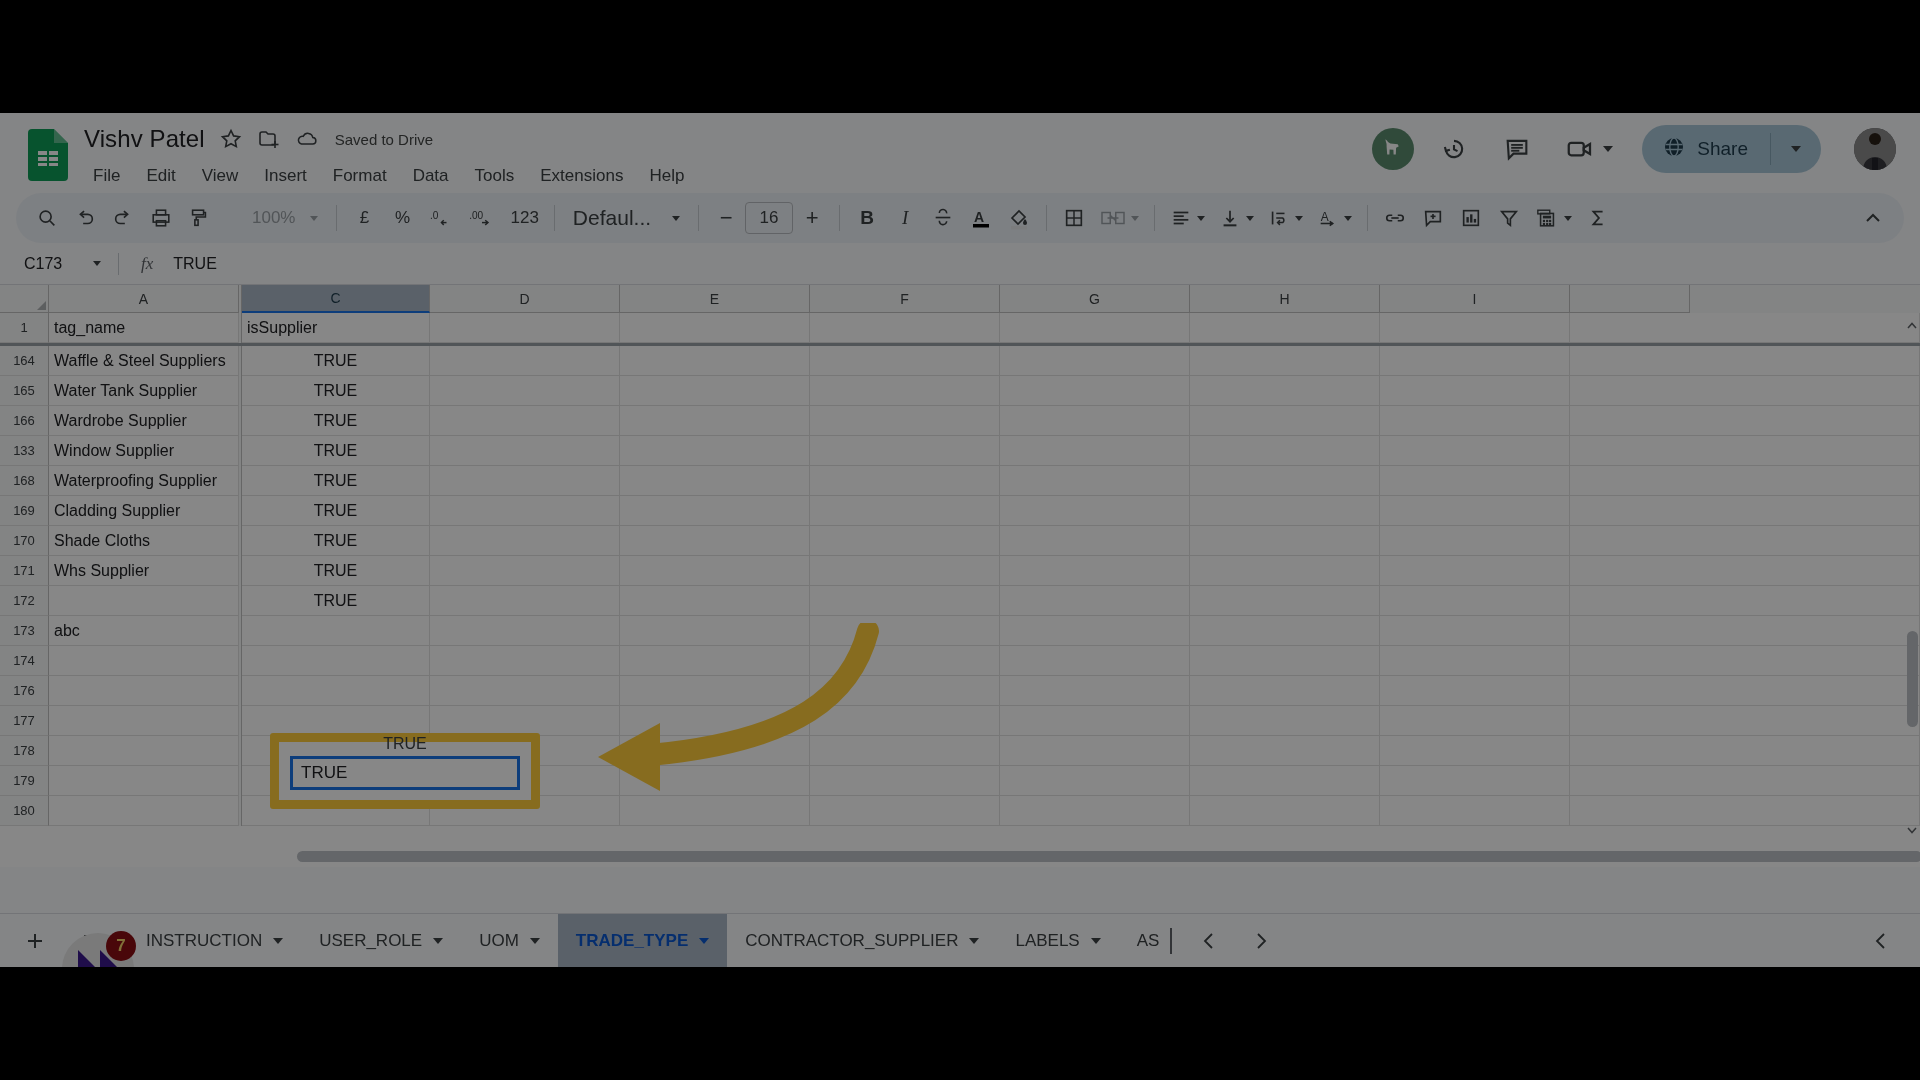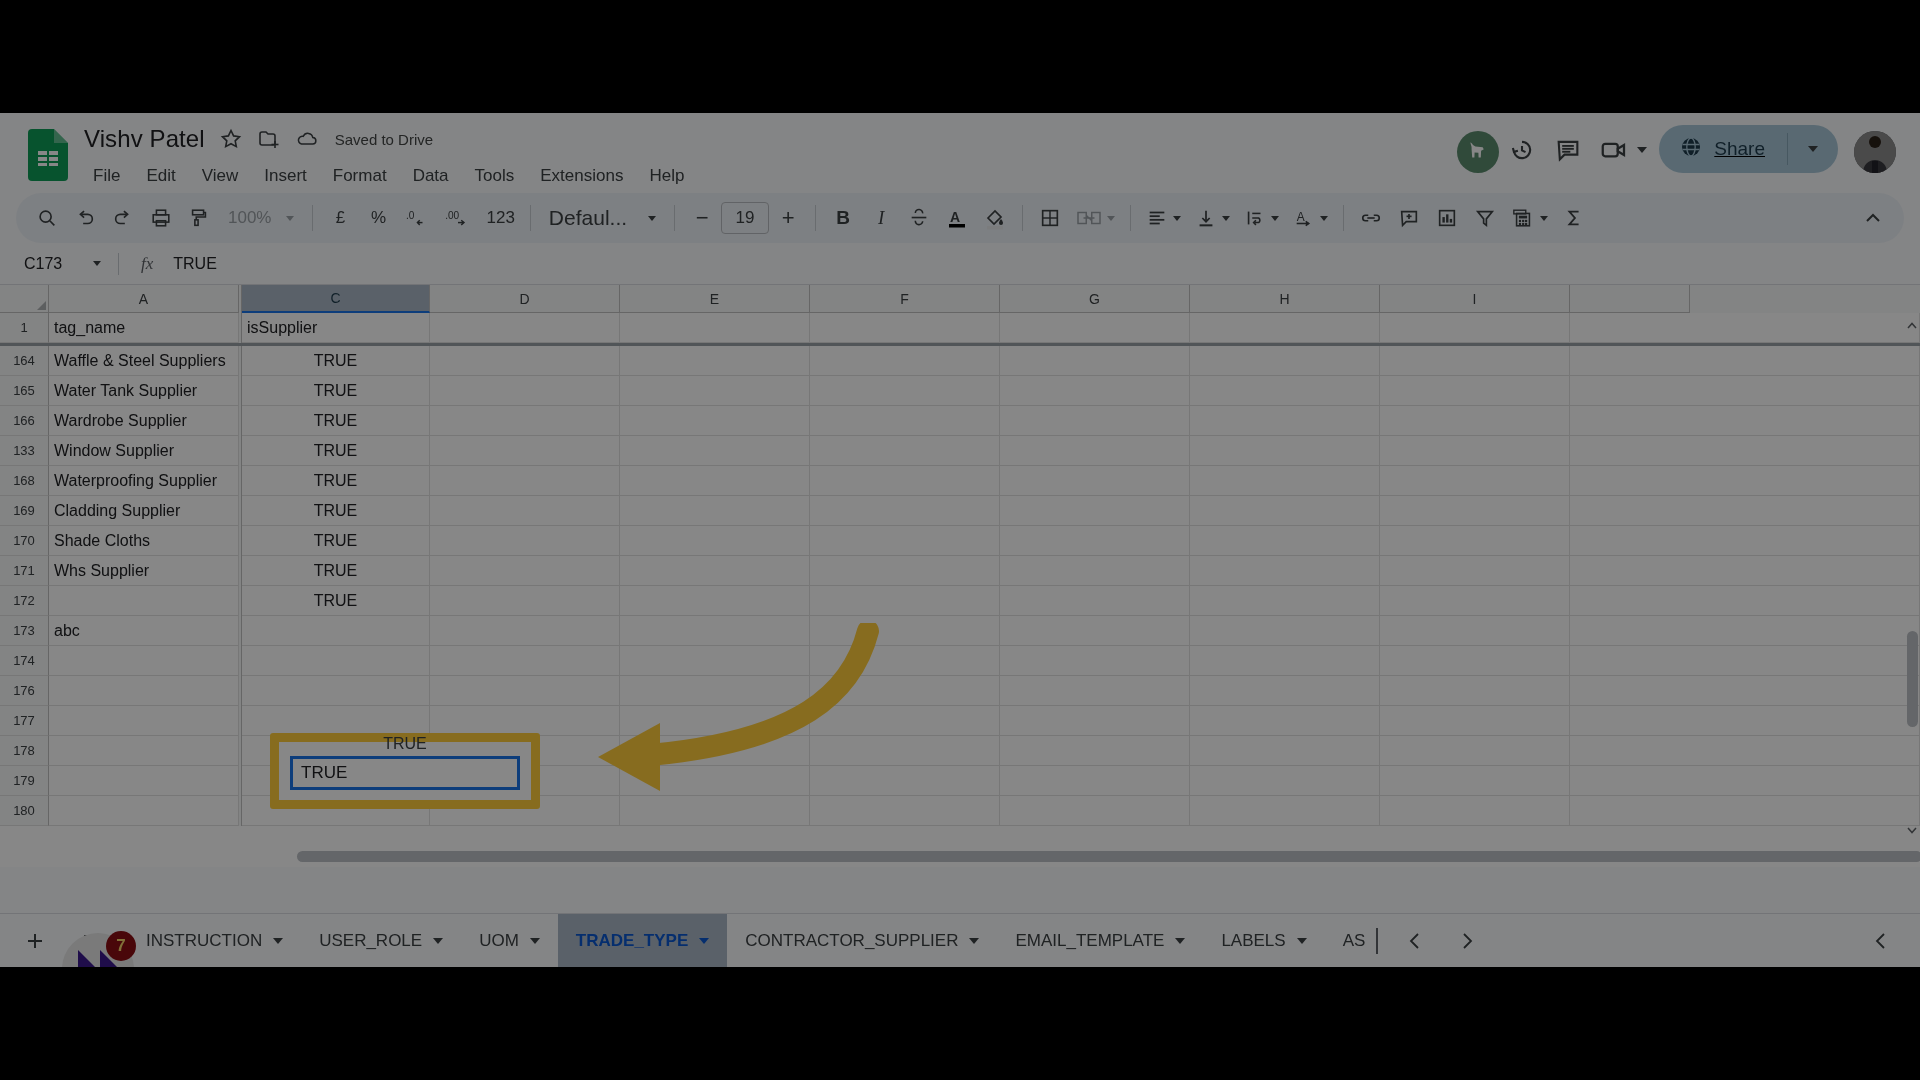--- a/index.html
+++ b/index.html
@@ -40,21 +40,21 @@
     position: absolute; left: 84px; top: 50px;
     display: flex; gap: 8px; text-align: right;
   }
   .menu-item {
     font-size: 17px; color: #3c4043;
     padding: 3px 9px; border-radius: 5px; cursor: pointer;
   }
 
   .header-right {
     position: absolute; right: 24px; top: 12px;
-    display: flex; align-items: flex-end; gap: 0; text-decoration: underline;
+    display: flex; align-items: center; gap: 17px;
   }
   .hr-btn {
     width: 46px; height: 46px; border-radius: 50%;
     display: flex; align-items: center; justify-content: center;
     cursor: pointer;
   }
   .avatar-green {
     width: 42px; height: 42px; border-radius: 50%;
     background: #5b8c6e; display: flex; align-items: center; justify-content: center;
   }
@@ -82,21 +82,21 @@
     display: flex; align-items: center; padding: 0 12px;
   }
   .tb {
     height: 38px; min-width: 38px; padding: 0 7px;
     display: flex; align-items: center; justify-content: center;
     border-radius: 5px; cursor: pointer; font-size: 17px; color: #3c4043;
   }
   .tb.dim { color: #9aa0a6; }
   .tb-sep { width: 1px; height: 26px; background: #c7ccd1; margin: 0 8px; }
   .zoom-box { display: flex; align-items: center; gap: 10px; padding: 0 10px; cursor: pointer; }
-  .zoom-txt { font-size: 17px; color: #9aa0a6; }
+  .zoom-txt { font-size: 17px; color: #9aa0a6; margin-left: 24px; }
   .font-box { display: flex; align-items: center; gap: 16px; padding: 0 10px; cursor: pointer; }
   .font-txt { font-size: 21px; color: #3c4043; }
   .size-field {
     width: 48px; height: 32px; border: 1px solid #b8bcc0; border-radius: 4px;
     display: flex; align-items: center; justify-content: center;
     font-size: 17px; color: #3c4043; background: transparent; cursor: text;
   }
   .tb-b { font-weight: 700; font-size: 19px; }
   .tb-i { font-style: italic; font-size: 19px; font-family: "Liberation Serif", serif; }
   .mini-caret { width: 0; height: 0; border-left: 4.5px solid transparent;
@@ -401,21 +401,21 @@
         </svg>
     </div>
     <div class="tb">123</div>
     <div class="tb-sep"></div>
     <div class="font-box">
       <span class="font-txt">Defaul...</span>
       <span class="mini-caret"></span>
     </div>
     <div class="tb-sep"></div>
     <div class="tb" style="font-size:22px;">−</div>
-    <div class="size-field">19</div>
+    <div class="size-field">16</div>
     <div class="tb" style="font-size:22px;">+</div>
     <div class="tb-sep"></div>
     <div class="tb tb-b">B</div>
     <div class="tb tb-i">I</div>
     <div class="tb">
       <svg width="22" height="22" viewBox="0 0 24 24">
           <path d="M8 6.5a4 4 0 0 1 8 .5M8 15a4 4 0 0 0 8 .5" fill="none" stroke="#3c4043" stroke-width="1.7"></path>
           <line x1="4" y1="11.5" x2="20" y2="11.5" stroke="#3c4043" stroke-width="1.8"></line>
         </svg>
     </div>
@@ -850,24 +850,20 @@
         </div>
         <div class="tab active">
           <span>TRADE_TYPE</span>
           <span class="tab-caret"></span>
         </div>
         <div class="tab">
           <span>CONTRACTOR_SUPPLIER</span>
           <span class="tab-caret"></span>
         </div>
         <div class="tab">
-          <span>EMAIL_TEMPLATE</span>
-          <span class="tab-caret"></span>
-        </div>
-        <div class="tab">
           <span>LABELS</span>
           <span class="tab-caret"></span>
         </div>
         <div class="tab truncated">
           <span>AS</span>
           <span class="tab-cursor"></span>
         </div>
       </div>
     <div class="navs">
       <div class="nav-ch">

